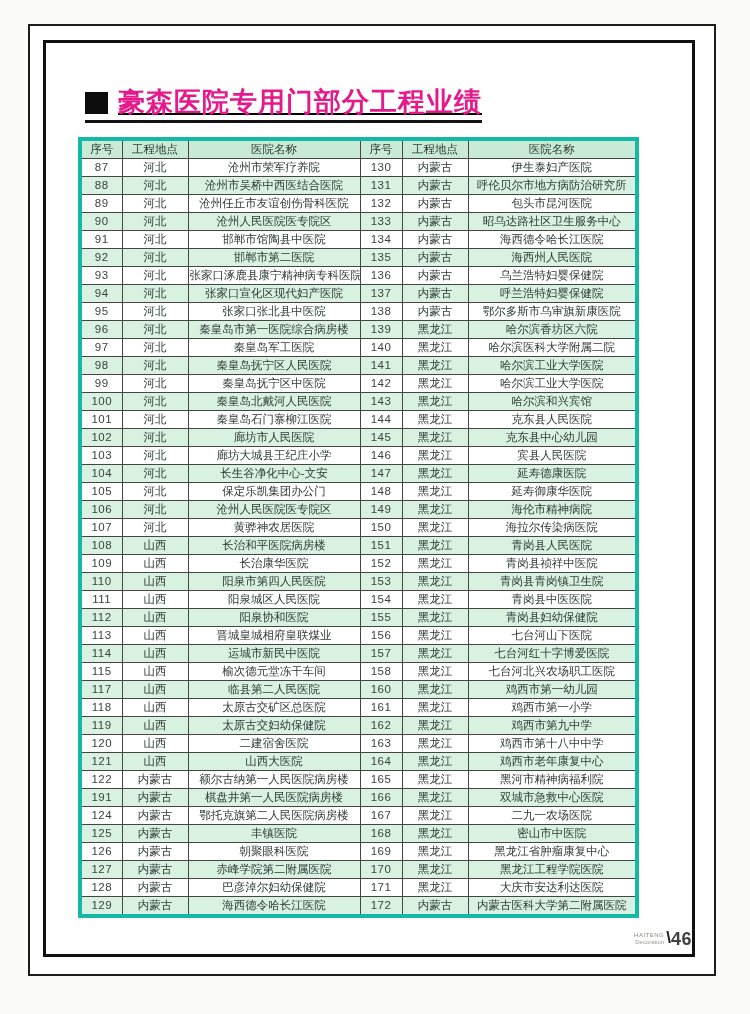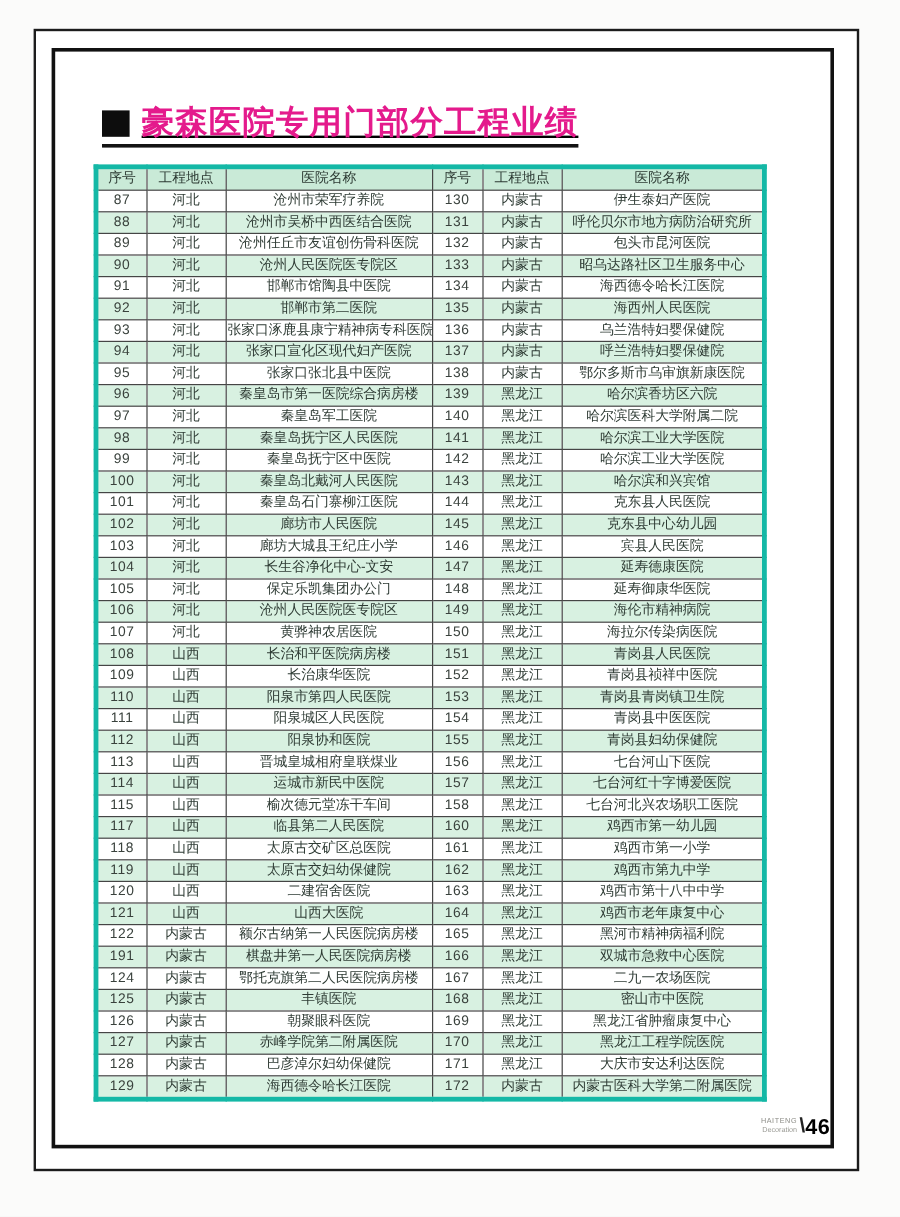--- a/index.html
+++ b/index.html
@@ -121,21 +121,21 @@
   }
   .footer-slash {
     font-size: 17px;
     color: #222;
     font-weight: bold;
     margin: 0 0 2px 1px;
   }
   .page-num {
     font-size: 18px;
     font-weight: bold;
-    color: #000000;
+    color: #404040;
     letter-spacing: 0.5px;
   }
 </style>
 </head>
 <body>
 
 <div class="page">
 
   <div class="outer-frame"></div>
   <div class="inner-frame"></div>

